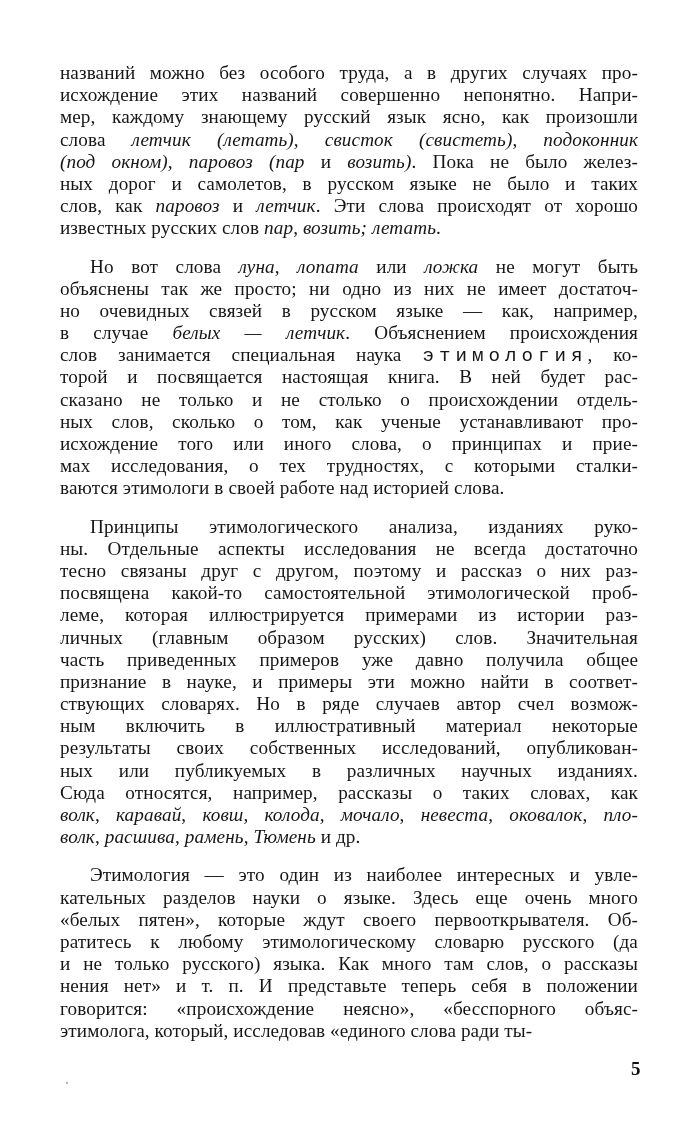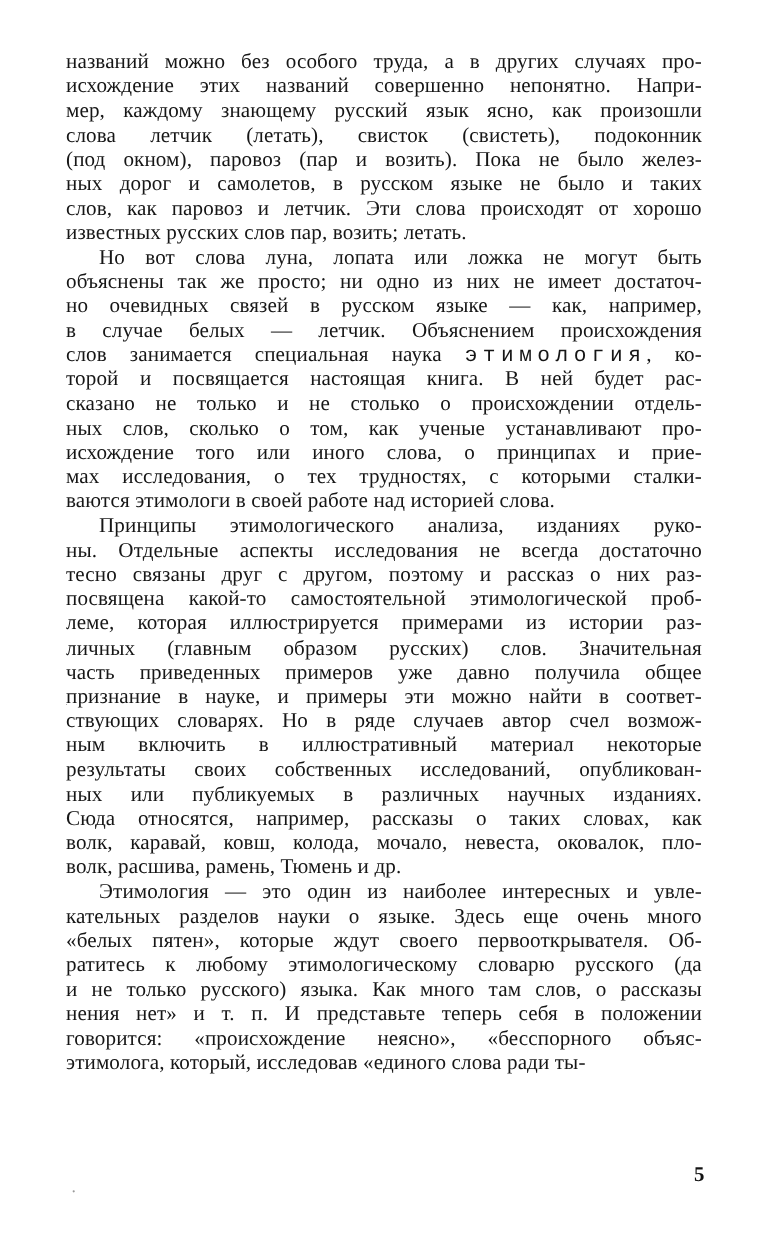--- a/index.html
+++ b/index.html
@@ -11,21 +11,21 @@
       width: 697px;
       height: 1124px;
       position: relative;
       overflow: hidden;
       font-family: "Liberation Serif", "DejaVu Serif", serif;
       color: #161616;
     }
     .page {
       position: absolute;
       left: 60px;
-      top: 46px;
+      top: 62px;
       width: 578px;
     }
     .para {
       margin: 0;
       font-size: 19.2px;
       line-height: 22.2px;
       text-align: justify;
       text-indent: 30px;
       hyphens: manual;
       letter-spacing: 0.1px;
@@ -40,25 +40,27 @@
       text-align-last: justify;
       white-space: nowrap;
       height: 22.2px;
       overflow: visible;
     }
     .line.last {
       text-align-last: left;
     }
     .line.indent {
       padding-left: 30px;
+      margin-top: 16px;
     }
     .line .seg {
       display: inline;
     }
     .it {
+      font-style: italic;
     }
     .spaced {
       letter-spacing: 5px;
       font-family: Liberation Mono, monospace;
     }
     .page-number {
       position: absolute;
       left: 631px;
       top: 1058px;
       font-size: 19px;

